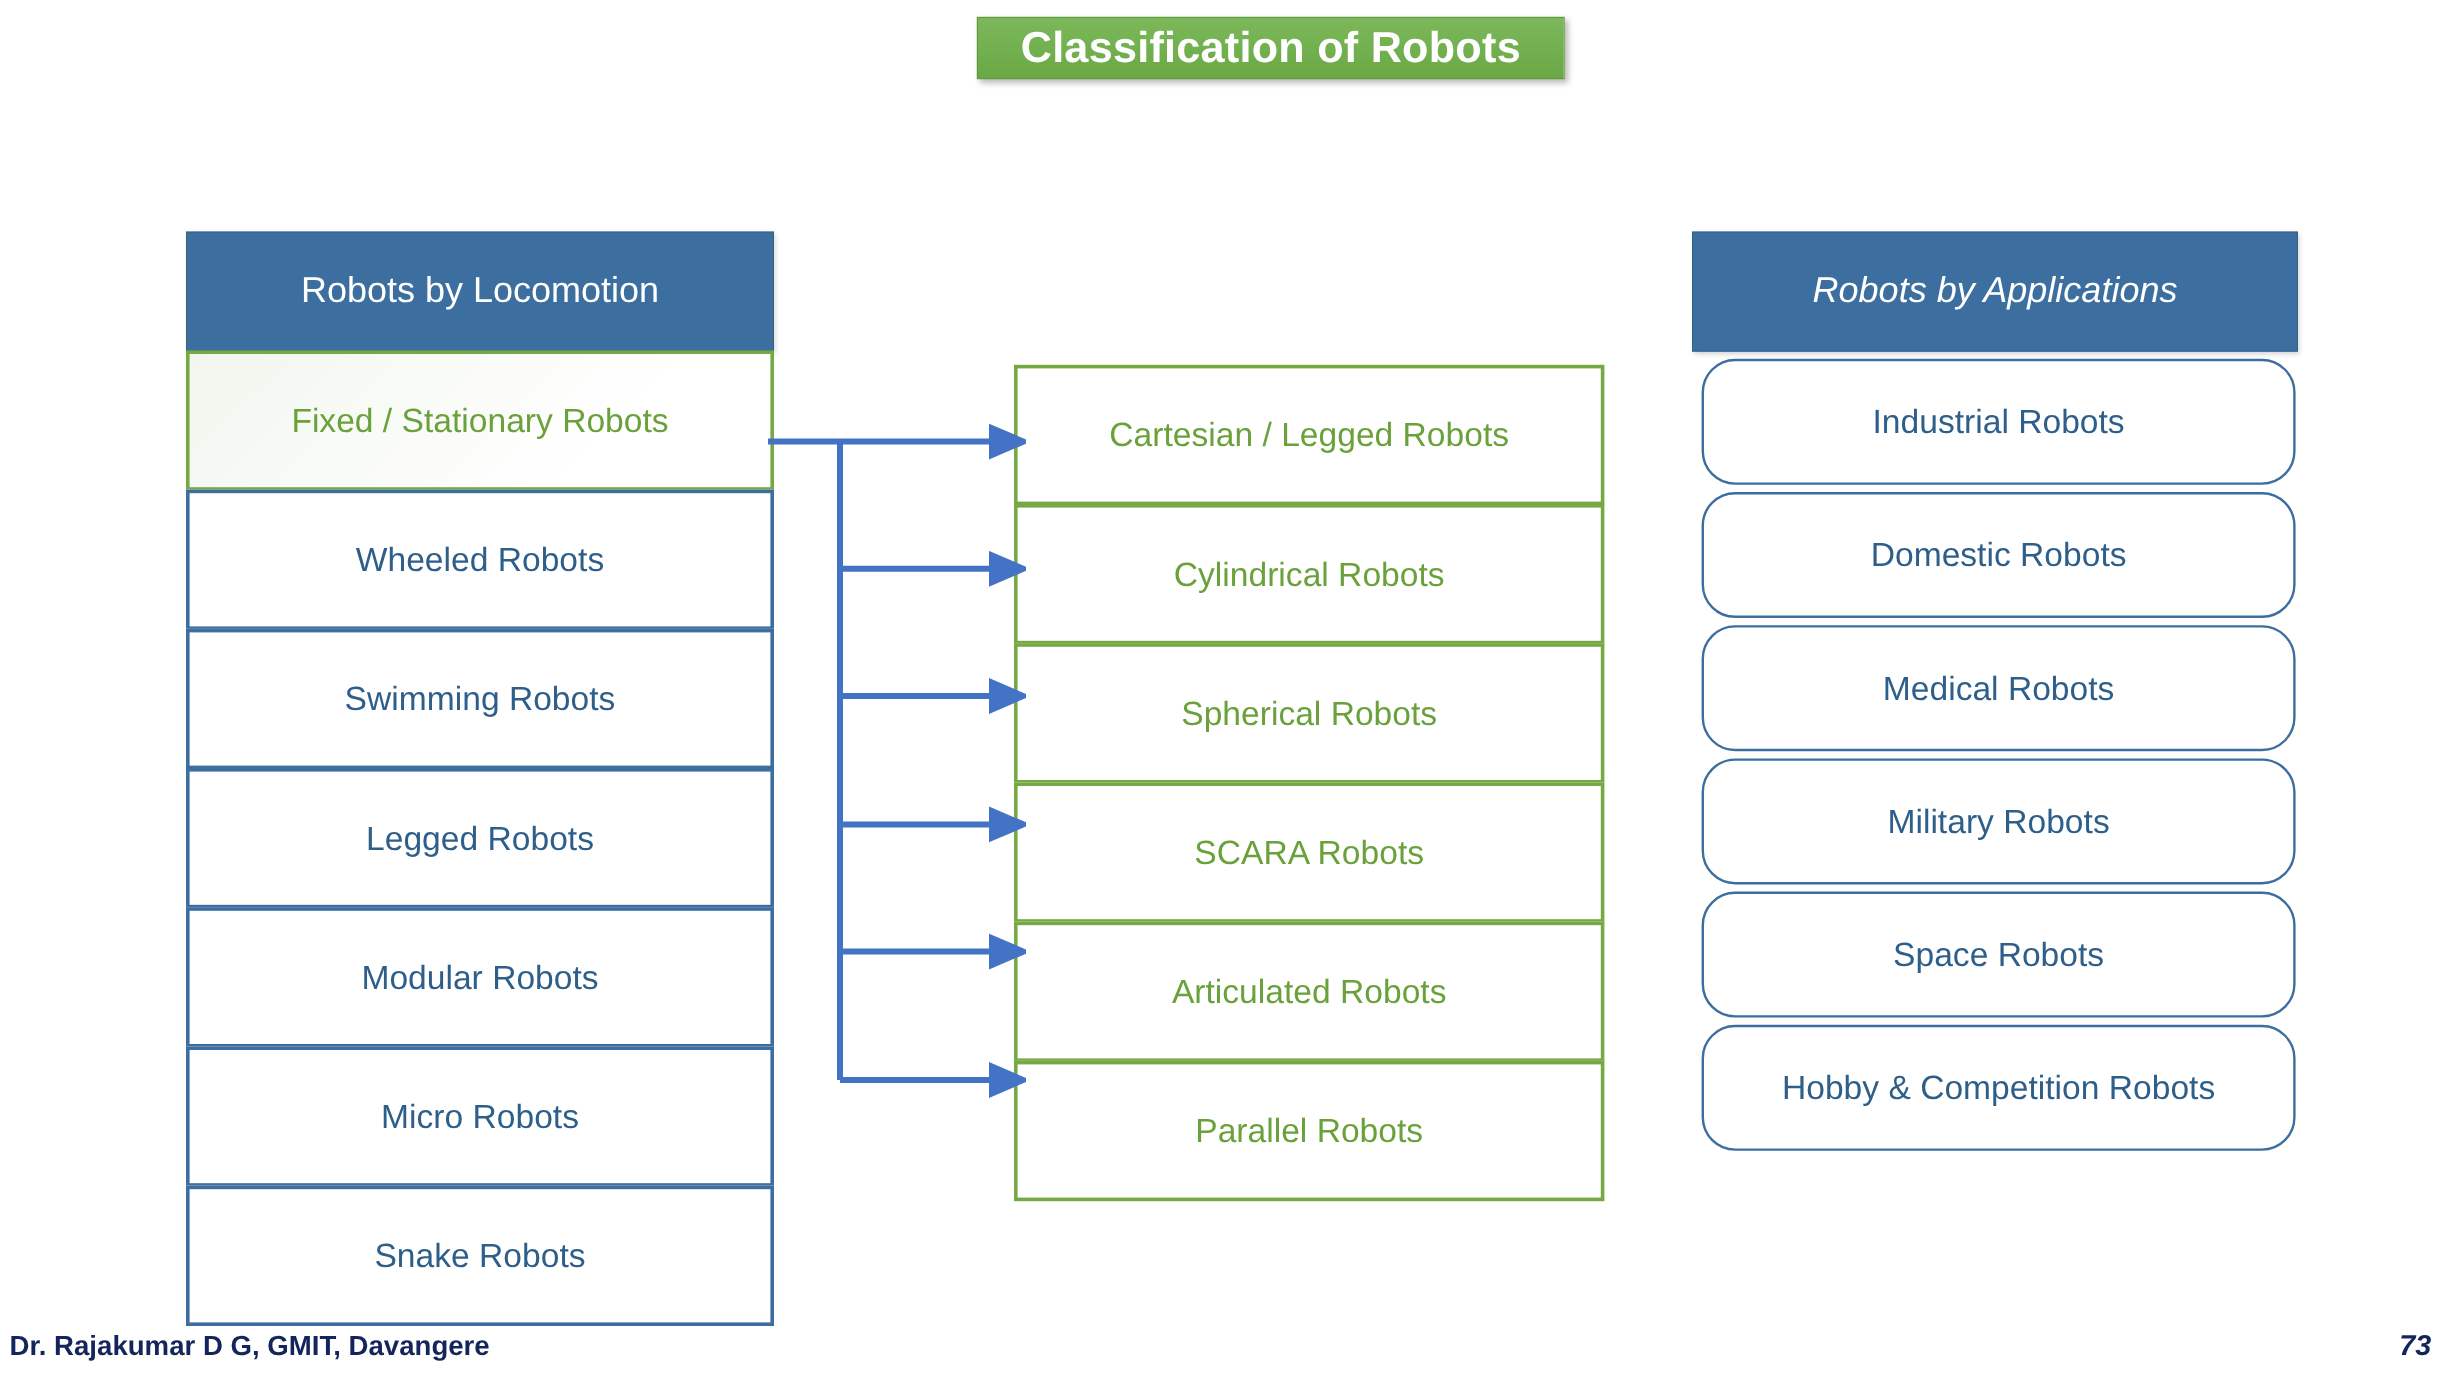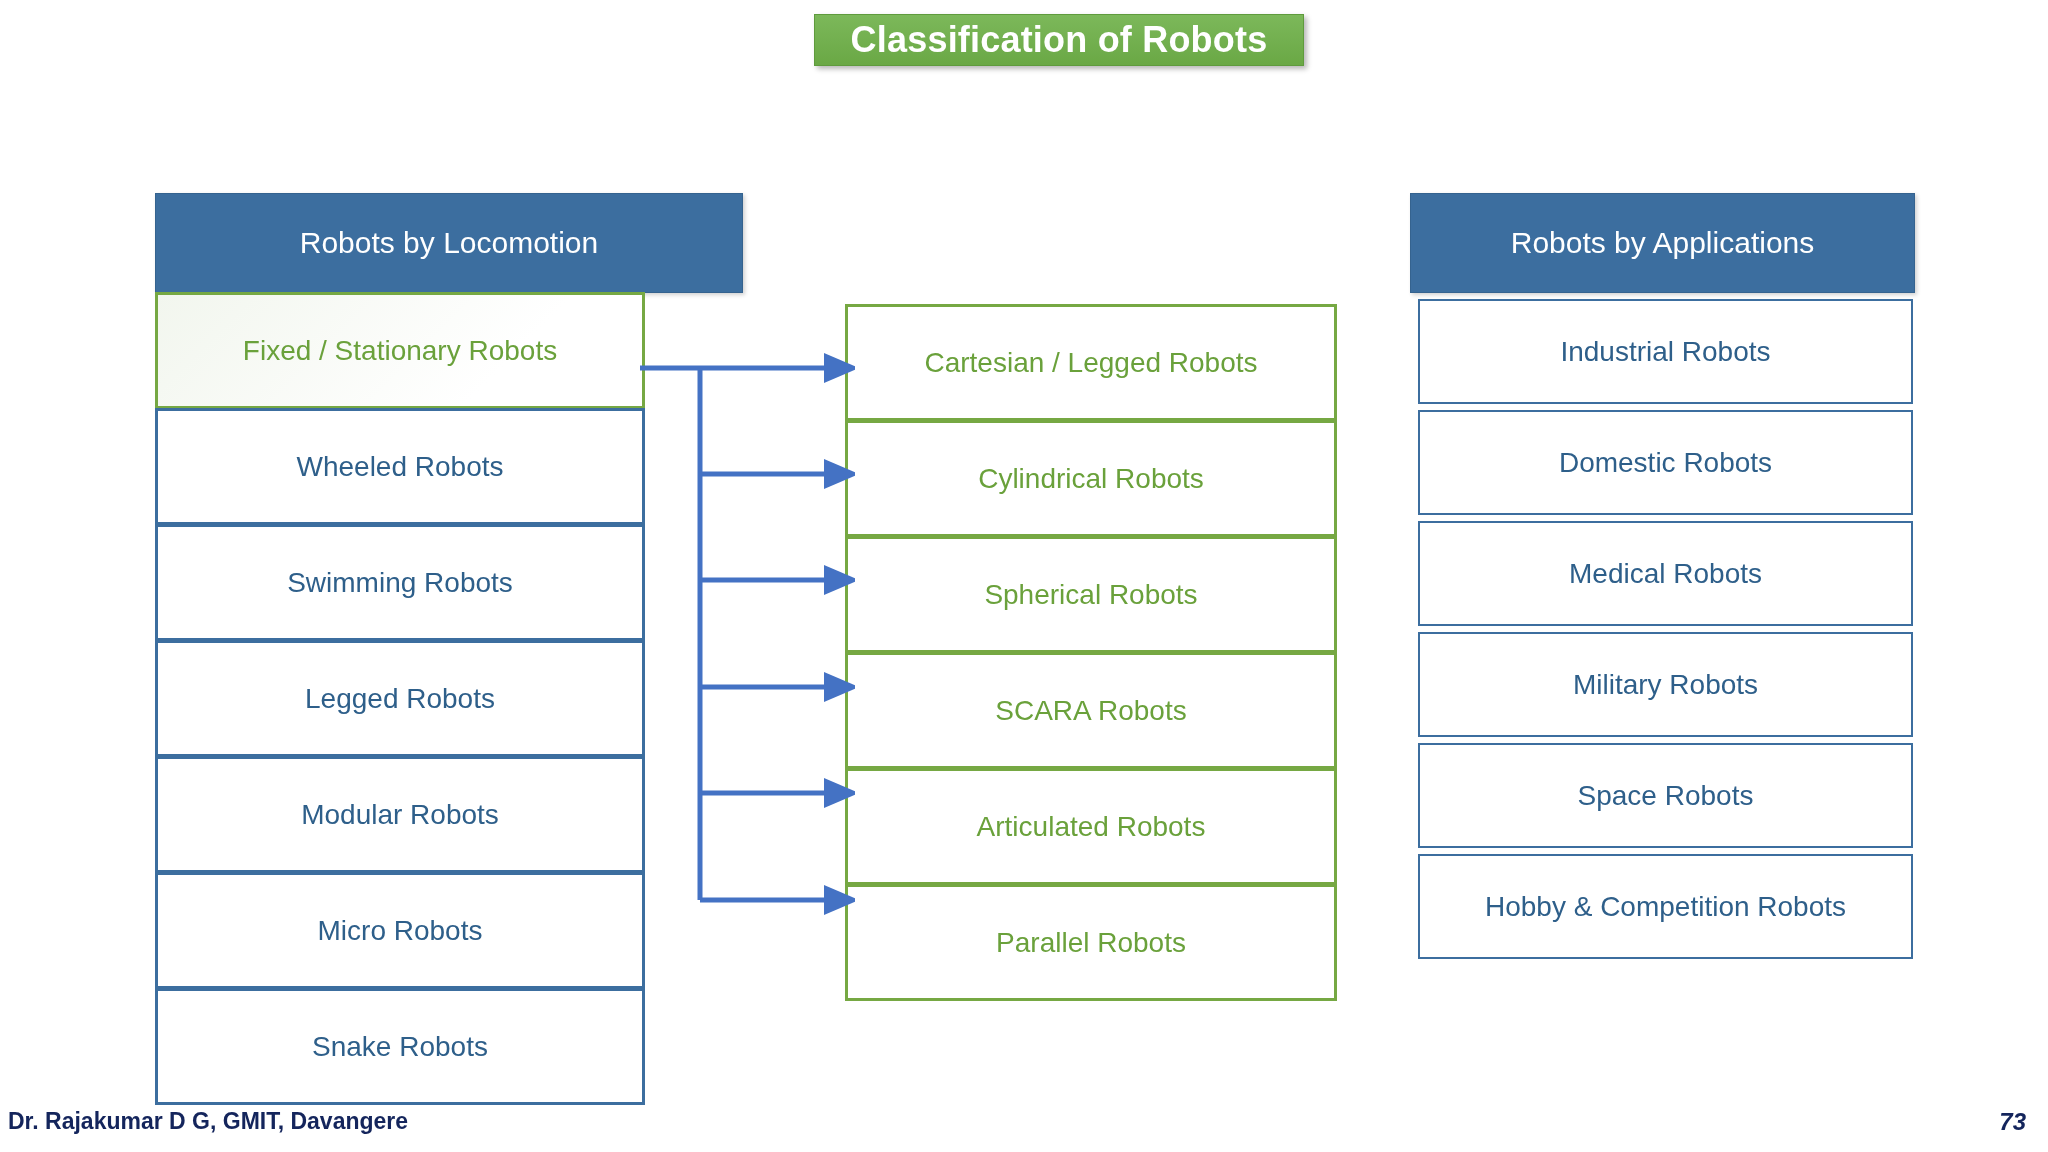--- a/index.html
+++ b/index.html
@@ -74,36 +74,37 @@
   .node.green {
     border: 3px solid #76A843;
     color: #6AA13B;
   }
   .node.green.highlight {
     background: linear-gradient(135deg, #f2f6ee 0%, #ffffff 70%);
   }
 
   
   #col-locomotion { left: 155px; top: 193px; width: 490px; }
-  #col-locomotion .col-header { width: 588px; height: 100px; }
+  #col-locomotion .col-header { width: 490px; height: 100px; }
   #col-locomotion .node { width: 490px; height: 117px; margin-top: -1px; }
 
   
   #col-types { left: 845px; top: 305px; width: 492px; }
   #col-types .node { width: 492px; height: 117px; margin-top: -1px; }
 
   
   #col-applications { left: 1410px; top: 193px; width: 505px; }
-  #col-applications .col-header { width: 505px; height: 100px; }
+  #col-applications .col-header { width: 505px; height: 100px; font-style: italic; }
   #col-applications .node {
     width: 495px;
     height: 105px;
     margin-left: 8px;
     margin-top: 6px;
     border-width: 2px;
+    border-radius: 28px;
   }
 
   
   #connector {
     position: absolute;
     left: 640px;
     top: 280px;
     width: 215px;
     height: 700px;
     pointer-events: none;

